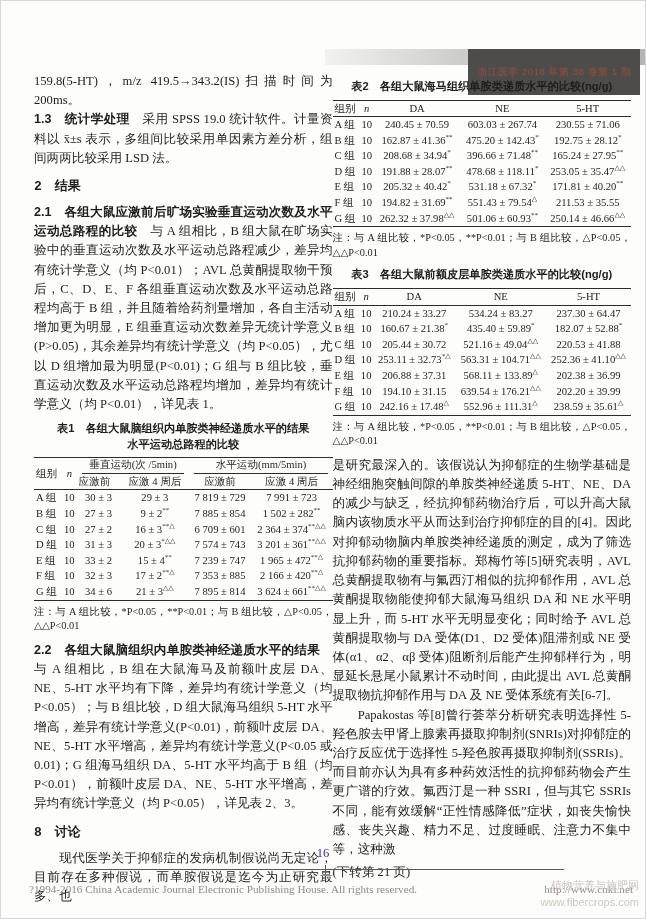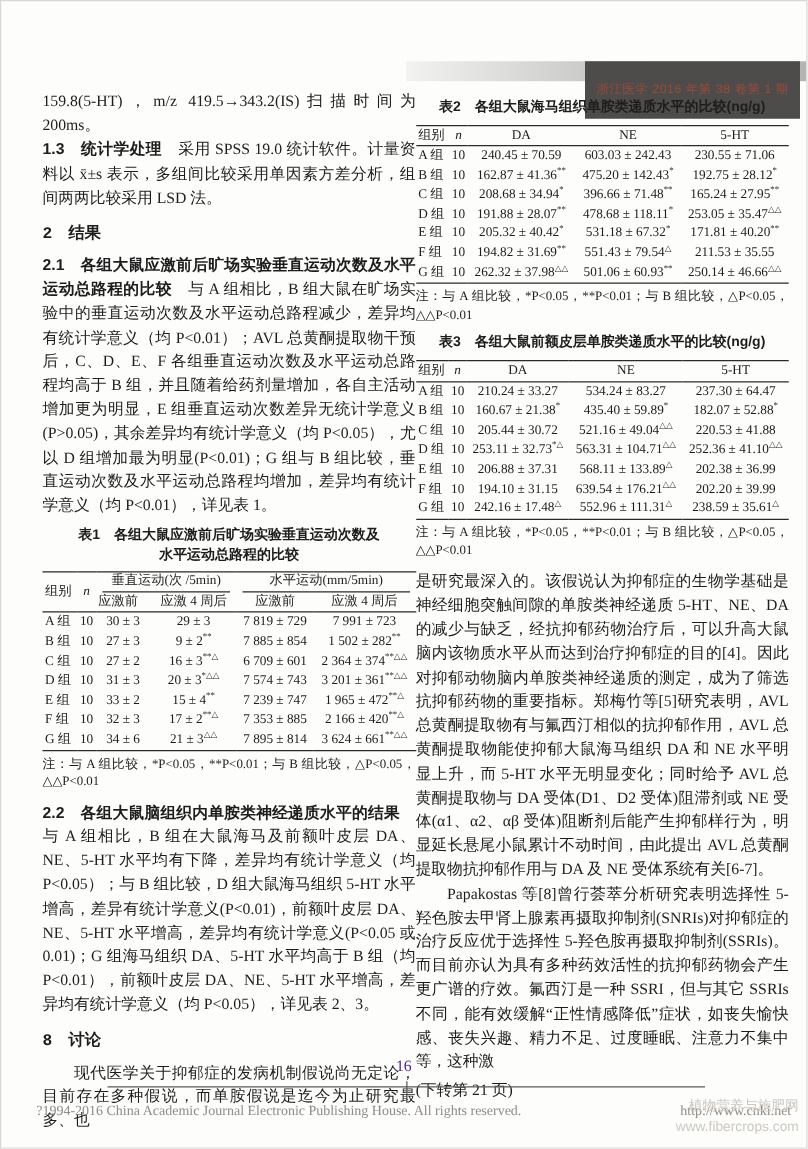--- a/index.html
+++ b/index.html
@@ -92,21 +92,21 @@
     <div class="col">
       <p>159.8(5-HT)，m/z 419.5→343.2(IS)扫描时间为 200ms。</p>
       <p><span class="hei">1.3　统计学处理</span><span>　采用 SPSS 19.0 统计软件。计量资料以 x̄±s 表示，多组间比较采用单因素方差分析，组间两两比较采用 LSD 法。</span></p>
 
       <h3 class="sec">2　结果</h3>
 
       <p><span class="hei">2.1　各组大鼠应激前后旷场实验垂直运动次数及水平运动总路程的比较</span><span>　与 A 组相比，B 组大鼠在旷场实验中的垂直运动次数及水平运动总路程减少，差异均有统计学意义（均 P&lt;0.01）；AVL 总黄酮提取物干预后，C、D、E、F 各组垂直运动次数及水平运动总路程均高于 B 组，并且随着给药剂量增加，各自主活动增加更为明显，E 组垂直运动次数差异无统计学意义(P&gt;0.05)，其余差异均有统计学意义（均 P&lt;0.05），尤以 D 组增加最为明显(P&lt;0.01)；G 组与 B 组比较，垂直运动次数及水平运动总路程均增加，差异均有统计学意义（均 P&lt;0.01），详见表 1。</span></p>
 
       <div>
         <div class="tcap">
-          <div>表1　各组大鼠应激前后旷场实验垂直运动次数及</div>
+          <div>表1　各组大鼠脑组织内单胺类神经递质水平的结果</div>
           <div>水平运动总路程的比较</div>
         </div>
         <table class="dtable">
           <thead>
             <tr>
               <th rowspan="2">组别</th>
               <th rowspan="2"><i>n</i></th>
               <th colspan="2" class="gh">
                   <span class="ghl">垂直运动(次 /5min)</span>
                 </th>
@@ -202,21 +202,21 @@
               <th>DA</th>
               <th>NE</th>
               <th>5-HT</th>
             </tr>
           </thead>
           <tbody>
               <tr>
                 <td>A 组</td>
                 <td>10</td>
                 <td>240.45 ± 70.59</td>
-                <td>603.03 ± 242.43</td>
+                <td>603.03 ± 267.74</td>
                 <td>230.55 ± 71.06</td>
               </tr>
               <tr>
                 <td>B 组</td>
                 <td>10</td>
                 <td>162.87 ± 41.36<sup>**</sup></td>
                 <td>475.20 ± 142.43<sup>*</sup></td>
                 <td>192.75 ± 28.12<sup>*</sup></td>
               </tr>
               <tr>

